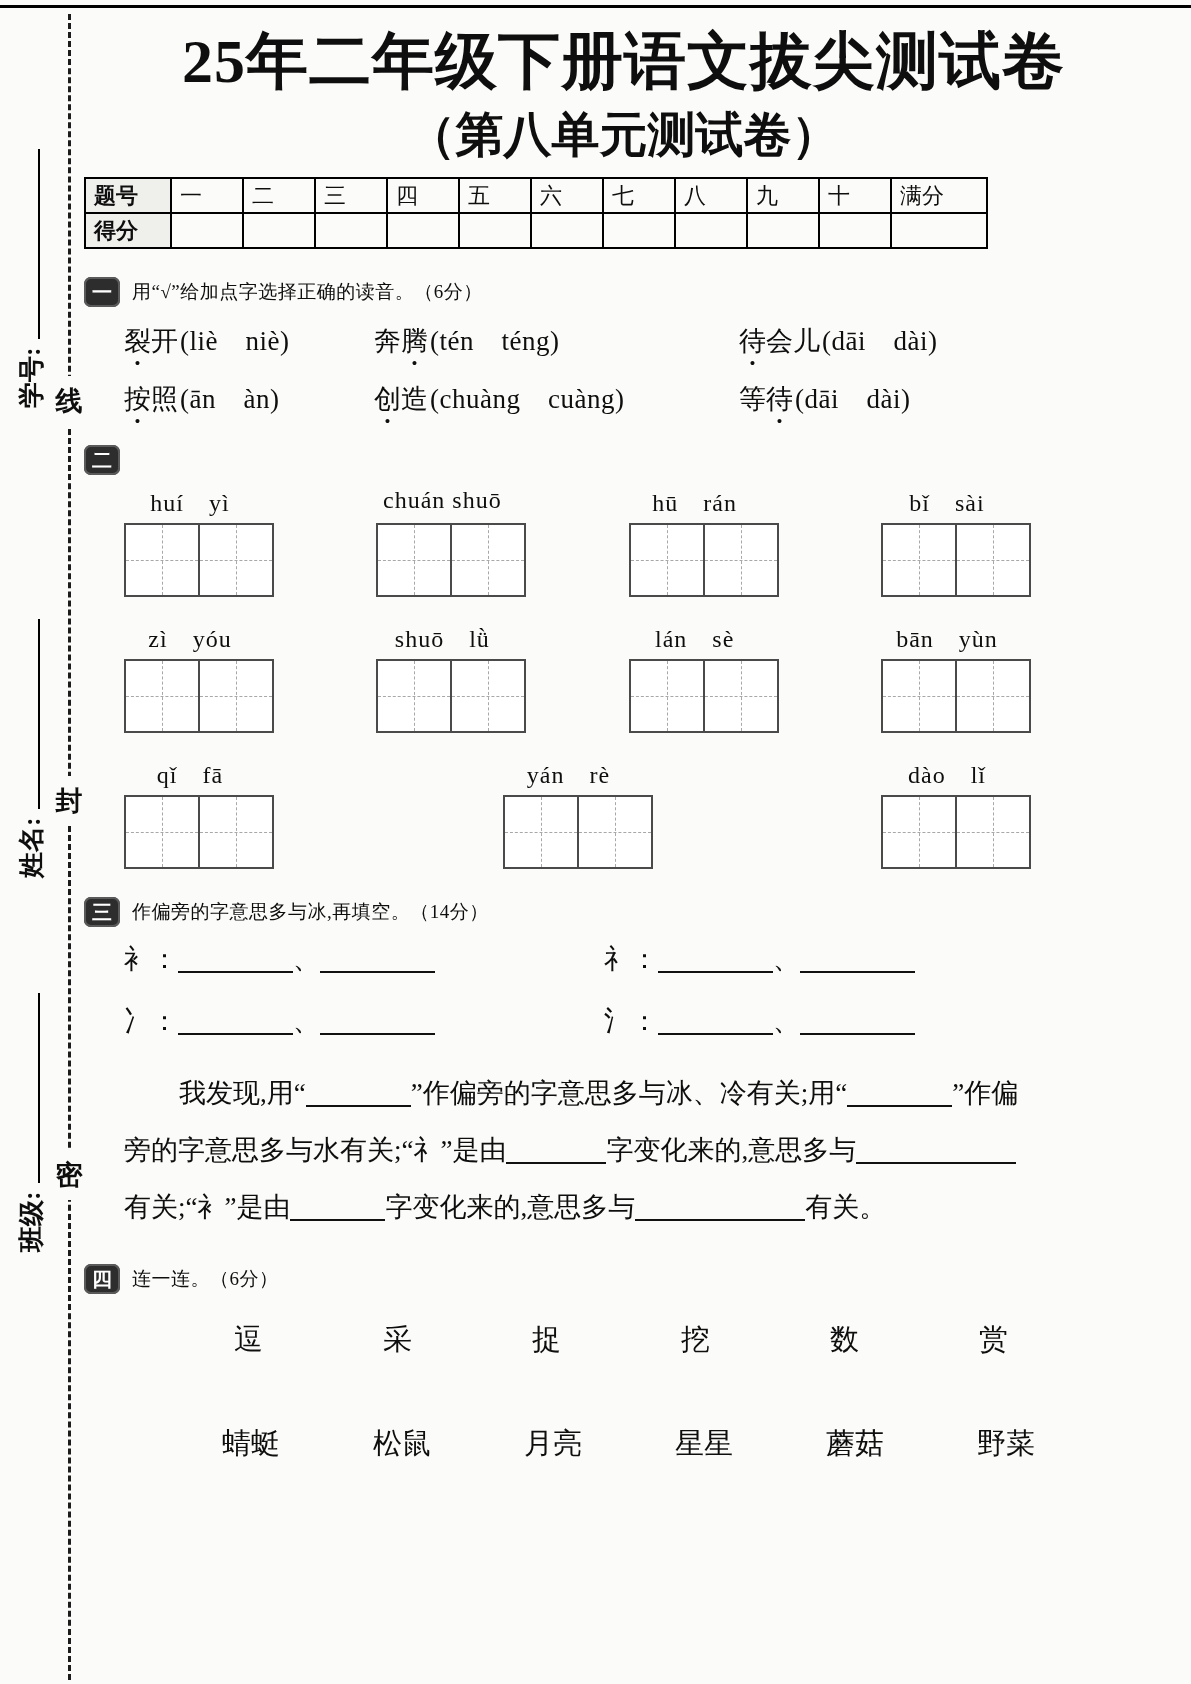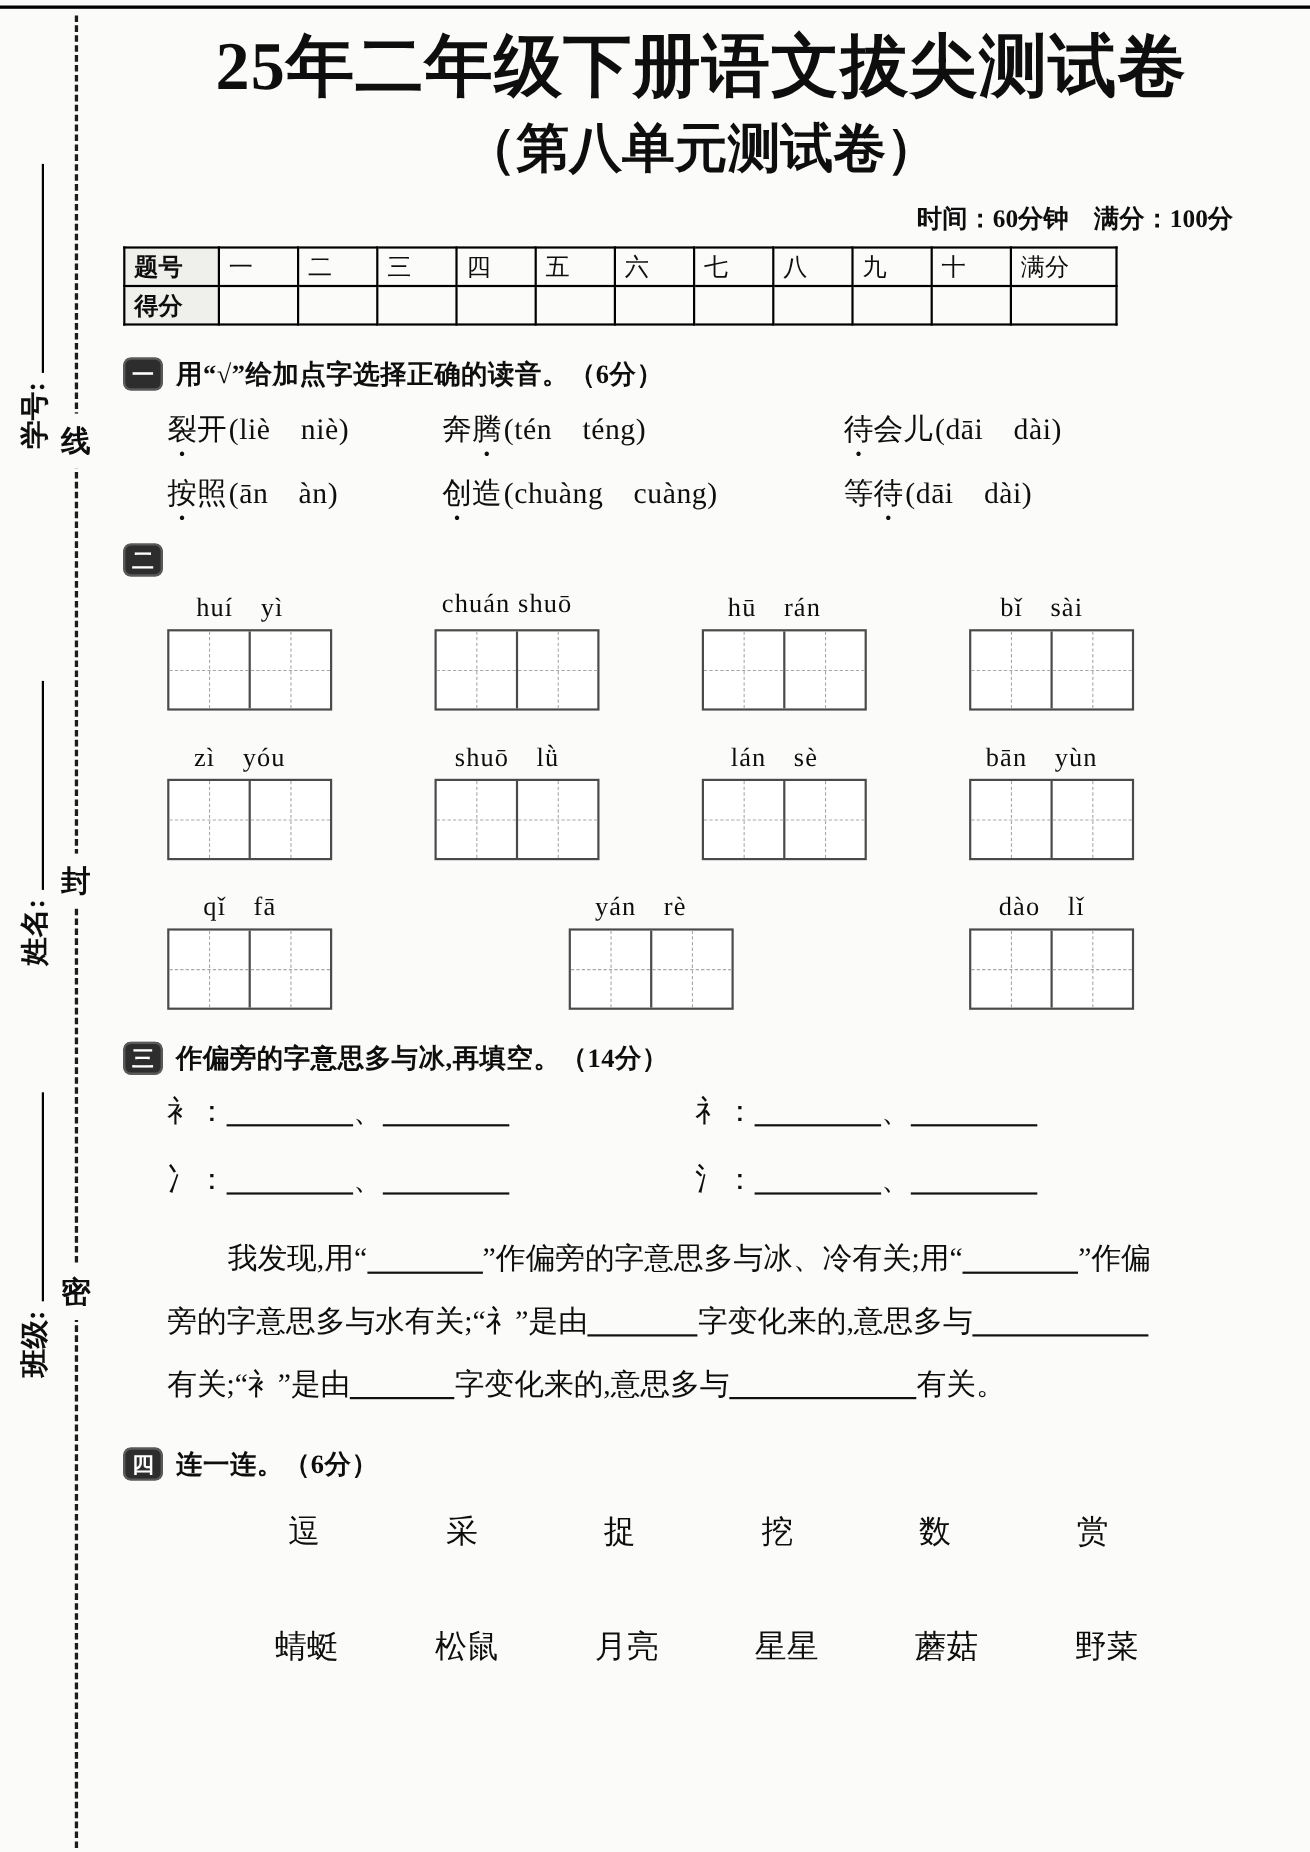--- a/index.html
+++ b/index.html
@@ -14,37 +14,37 @@
   
   .seal { position:absolute; left:0; top:0; width:104px; height:100%; }
   .seal-line { position:absolute; left:68px; top:14px; height:1666px; width:0; border-left:3px dashed #1c1c1c; }
   .seal-char { position:absolute; left:54px; width:30px; text-align:center; font-size:27px; font-weight:bold;
                background:#fbfbf9; padding:7px 0; }
   .v-label { position:absolute; left:14px; transform-origin:0 0; transform:rotate(-90deg);
              white-space:nowrap; font-size:26px; font-weight:bold; }
   .v-blank { display:inline-block; width:190px; height:4px; border-bottom:2.5px solid #000; margin-left:8px; }
 
   
-  .content { margin-left:112px; padding-right:28px; }
+  .content { margin-left:84px; padding-right:28px; }
   .title { text-align:center; font-size:62px; font-weight:bold; letter-spacing:1px; margin:26px 0 0; line-height:1.15; }
   .subtitle { text-align:center; font-size:48px; font-weight:bold; margin:6px 0 0; }
   .meta { text-align:right; font-size:23px; font-weight:bold; padding-right:42px; margin-top:16px; }
 
   
   .score-table { border-collapse:collapse; width:876px; margin-top:10px; table-layout:fixed; }
   .score-table td { border:2px solid #000; height:31px; font-size:22px; padding:1px 8px; vertical-align:middle; }
   .score-table .corner { background:#efefec; font-weight:bold; }
   col.c-first{width:86px} col.c-num{width:72px} col.c-last{width:96px}
 
   
   .sec-head { display:flex; align-items:center; gap:12px; margin:28px 0 12px; }
   .sec-icon { width:36px; height:30px; border-radius:7px; background:#2d2d2d; color:#fff;
               font-size:20px; font-weight:bold; display:flex; align-items:center; justify-content:center;
               box-shadow:inset 0 0 0 2px #5a5a5a; flex:0 0 auto; }
-  .sec-title { font-size:24px; font-weight:bold; letter-spacing:0.5px; }
+  .sec-title { font-size:19px; font-weight:normal; letter-spacing:0.5px; }
 
   
   .q1-row { display:flex; font-size:27px; padding-left:40px; margin:16px 0 22px; }
   .q1-item { display:flex; align-items:baseline; }
   .w250{width:250px} .w365{width:365px}
   .dotch { position:relative; display:inline-block; }
   .dotch::after { content:"•"; position:absolute; left:50%; bottom:-15px; transform:translateX(-50%); font-size:17px; }
   .py { margin-left:2px; letter-spacing:0.5px; }
 
   
@@ -90,21 +90,20 @@
   </div>
   <div class="v-label" style="top:1252px">
     <span>班级:</span><span class="v-blank"></span>
   </div>
 </aside>
 
 <main class="content">
 
   <h1 class="title">25年二年级下册语文拔尖测试卷</h1>
   <h2 class="subtitle">（第八单元测试卷）</h2>
-  <div class="meta">时间：60分钟　满分：100分</div>
 
   <table class="score-table">
     <colgroup>
       <col class="c-first">
         <col class="c-num">
         <col class="c-num">
         <col class="c-num">
         <col class="c-num">
         <col class="c-num">
       <col class="c-num">

